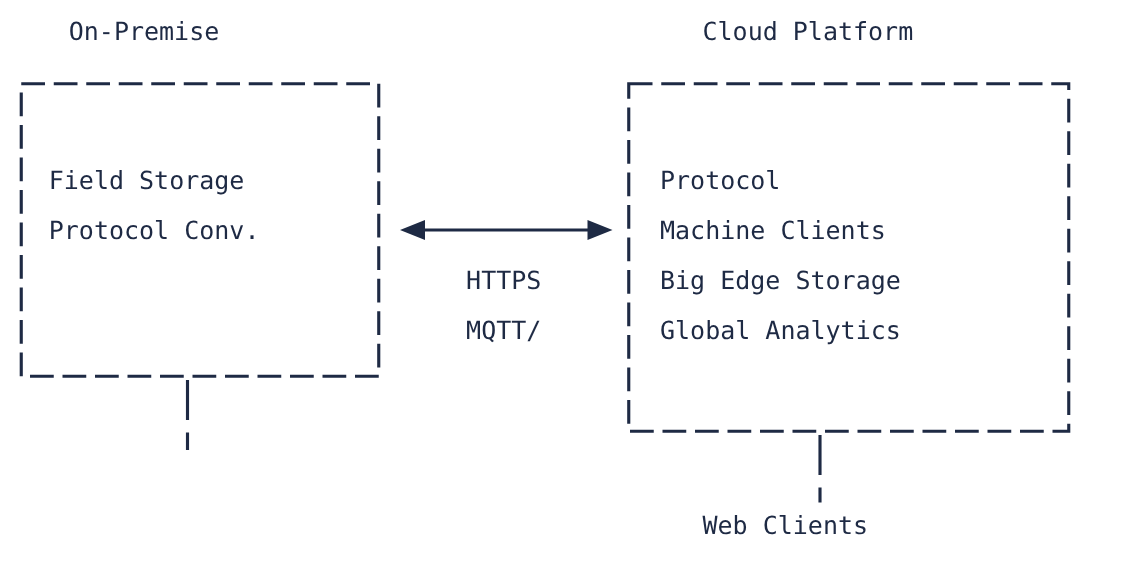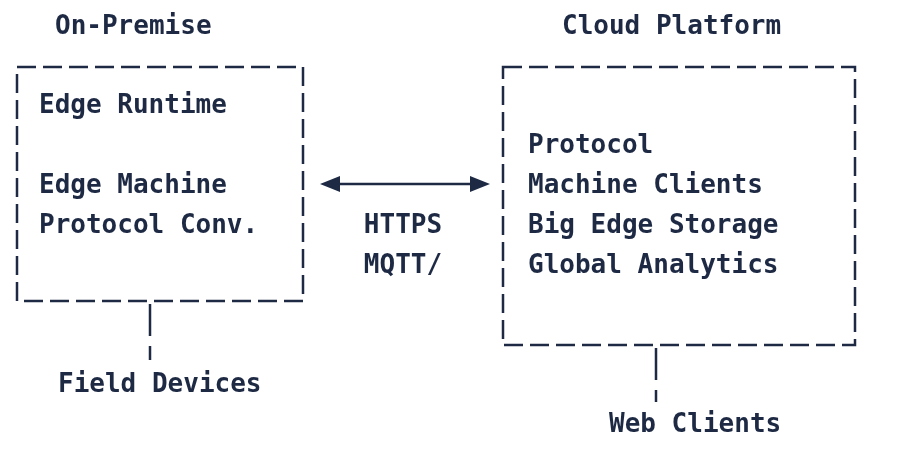--- a/index.html
+++ b/index.html
@@ -8,22 +8,22 @@
     background: #ffffff;
   }
   .canvas {
     position: relative;
     width: 898px;
     height: 460px;
     background: #ffffff;
     overflow: hidden;
     font-family: "DejaVu Sans Mono", "Liberation Mono", monospace;
     color: var(--ink, #1e2a44);
-    font-size: 26px;
-    font-weight: 700;
+    font-size: 20px;
+    font-weight: 400;
   }
   .layer {
     position: absolute;
     left: 0;
     top: 0;
   }
   .abs { position: absolute; white-space: nowrap; }
   .title { line-height: 30px; }
   .box-lines { display: block; }
   .box-line {
@@ -56,35 +56,33 @@
 
     <line x1="150" y1="304" x2="150" y2="360" stroke="#1e2a44" stroke-width="2.5" stroke-dasharray="32 10"></line>
 
     <line x1="656" y1="348" x2="656" y2="402" stroke="#1e2a44" stroke-width="2.5" stroke-dasharray="32 10"></line>
   </svg>
 
   <div class="abs title" style="left:55px; top:10px;">On-Premise</div>
   <div class="abs title" style="left:562px; top:10px;">Cloud Platform</div>
 
   <div class="abs box-lines" style="left:39px; top:84px;">
-    <div class="box-line">Edge Runtime</div>
     <div class="box-line"></div>
-    <div class="box-line">Edge Machine</div>
+    <div class="box-line">Field Storage</div>
     <div class="box-line">Protocol Conv.</div>
   </div>
 
   <div class="abs box-lines" style="left:528px; top:84px;">
     <div class="box-line"></div>
     <div class="box-line">Protocol</div>
     <div class="box-line">Machine Clients</div>
     <div class="box-line">Big Edge Storage</div>
     <div class="box-line">Global Analytics</div>
   </div>
 
   <div class="abs protocol" style="left:341px; top:204px;">
     <div class="box-line">HTTPS</div>
     <div class="box-line">MQTT/</div>
   </div>
 
-  <div class="abs" style="left:58px; top:368px;">Field Devices</div>
-  <div class="abs" style="left:562px; top:408px;margin-left:47px;">Web Clients</div>
+  <div class="abs" style="left:562px; top:408px;">Web Clients</div>
 
 </div>
 
 </body></html>

